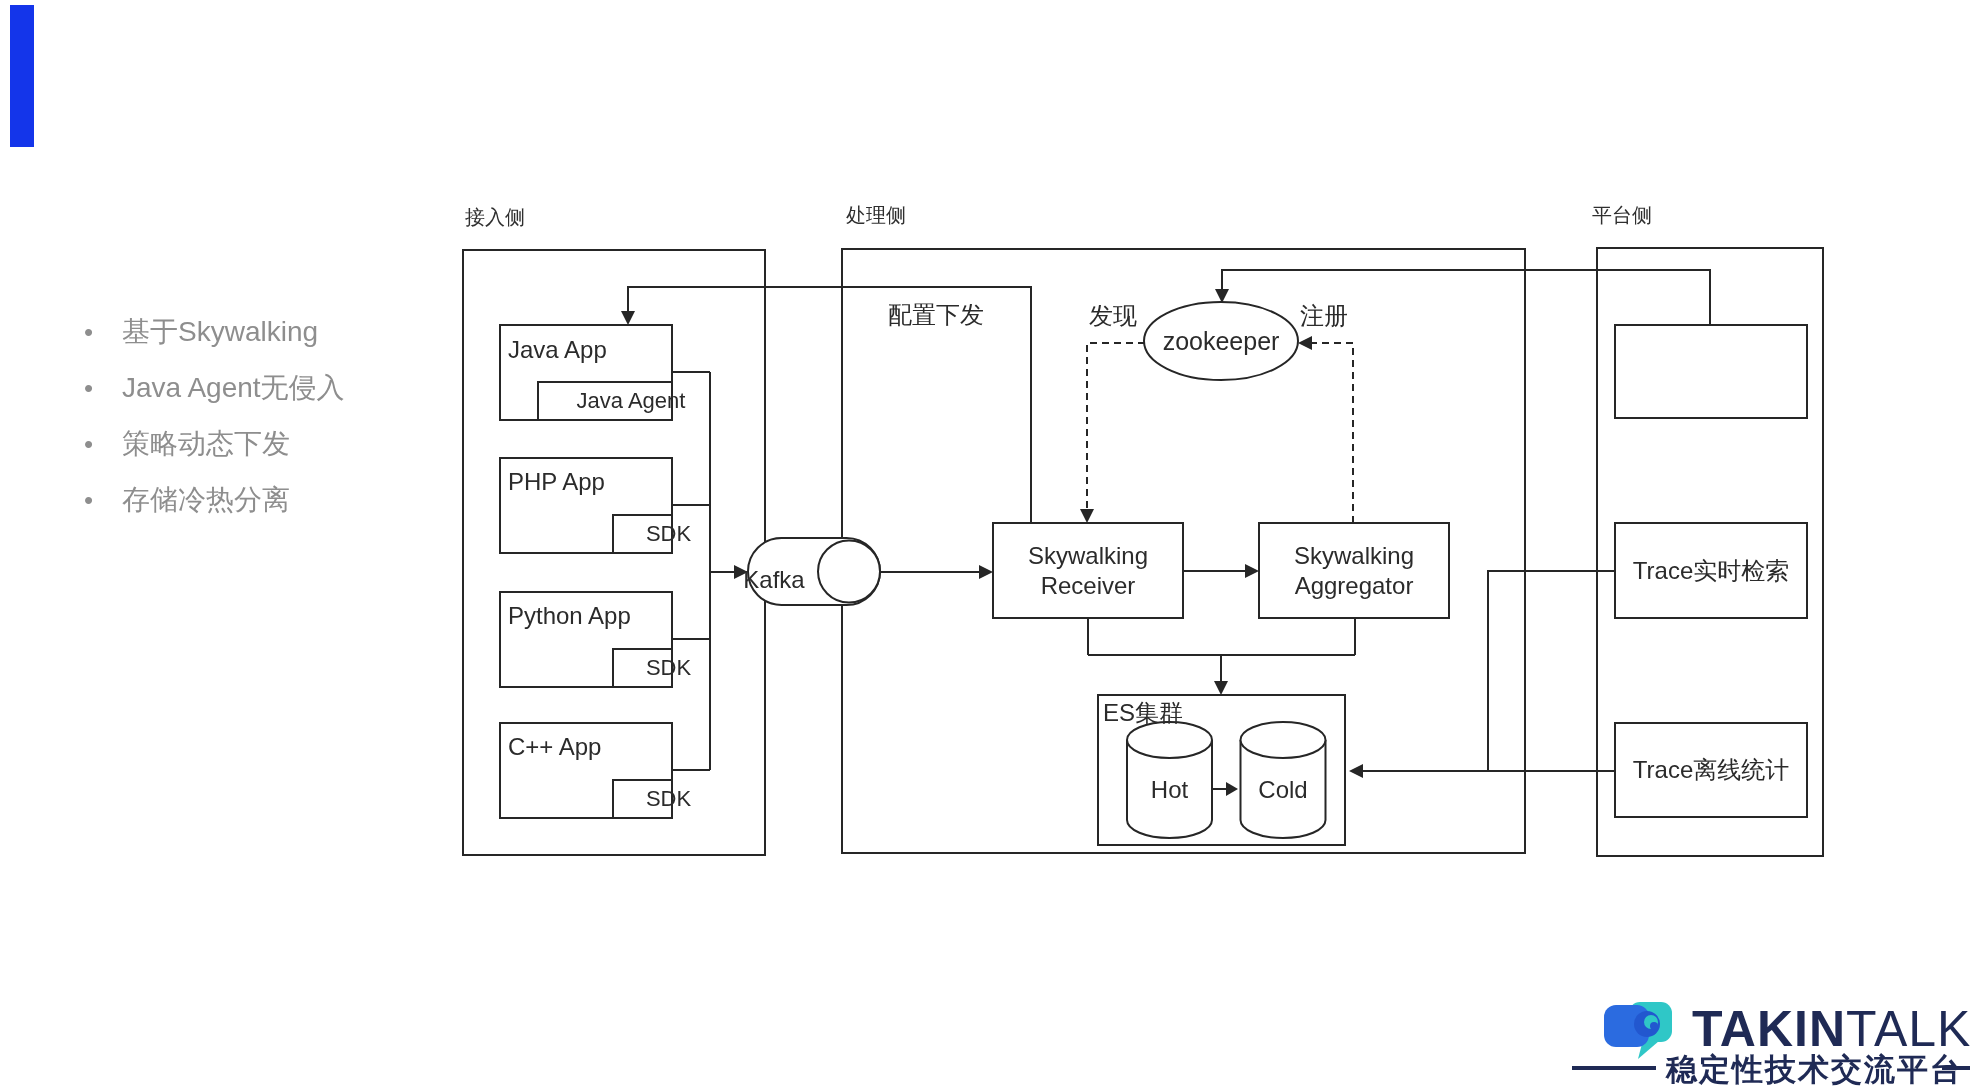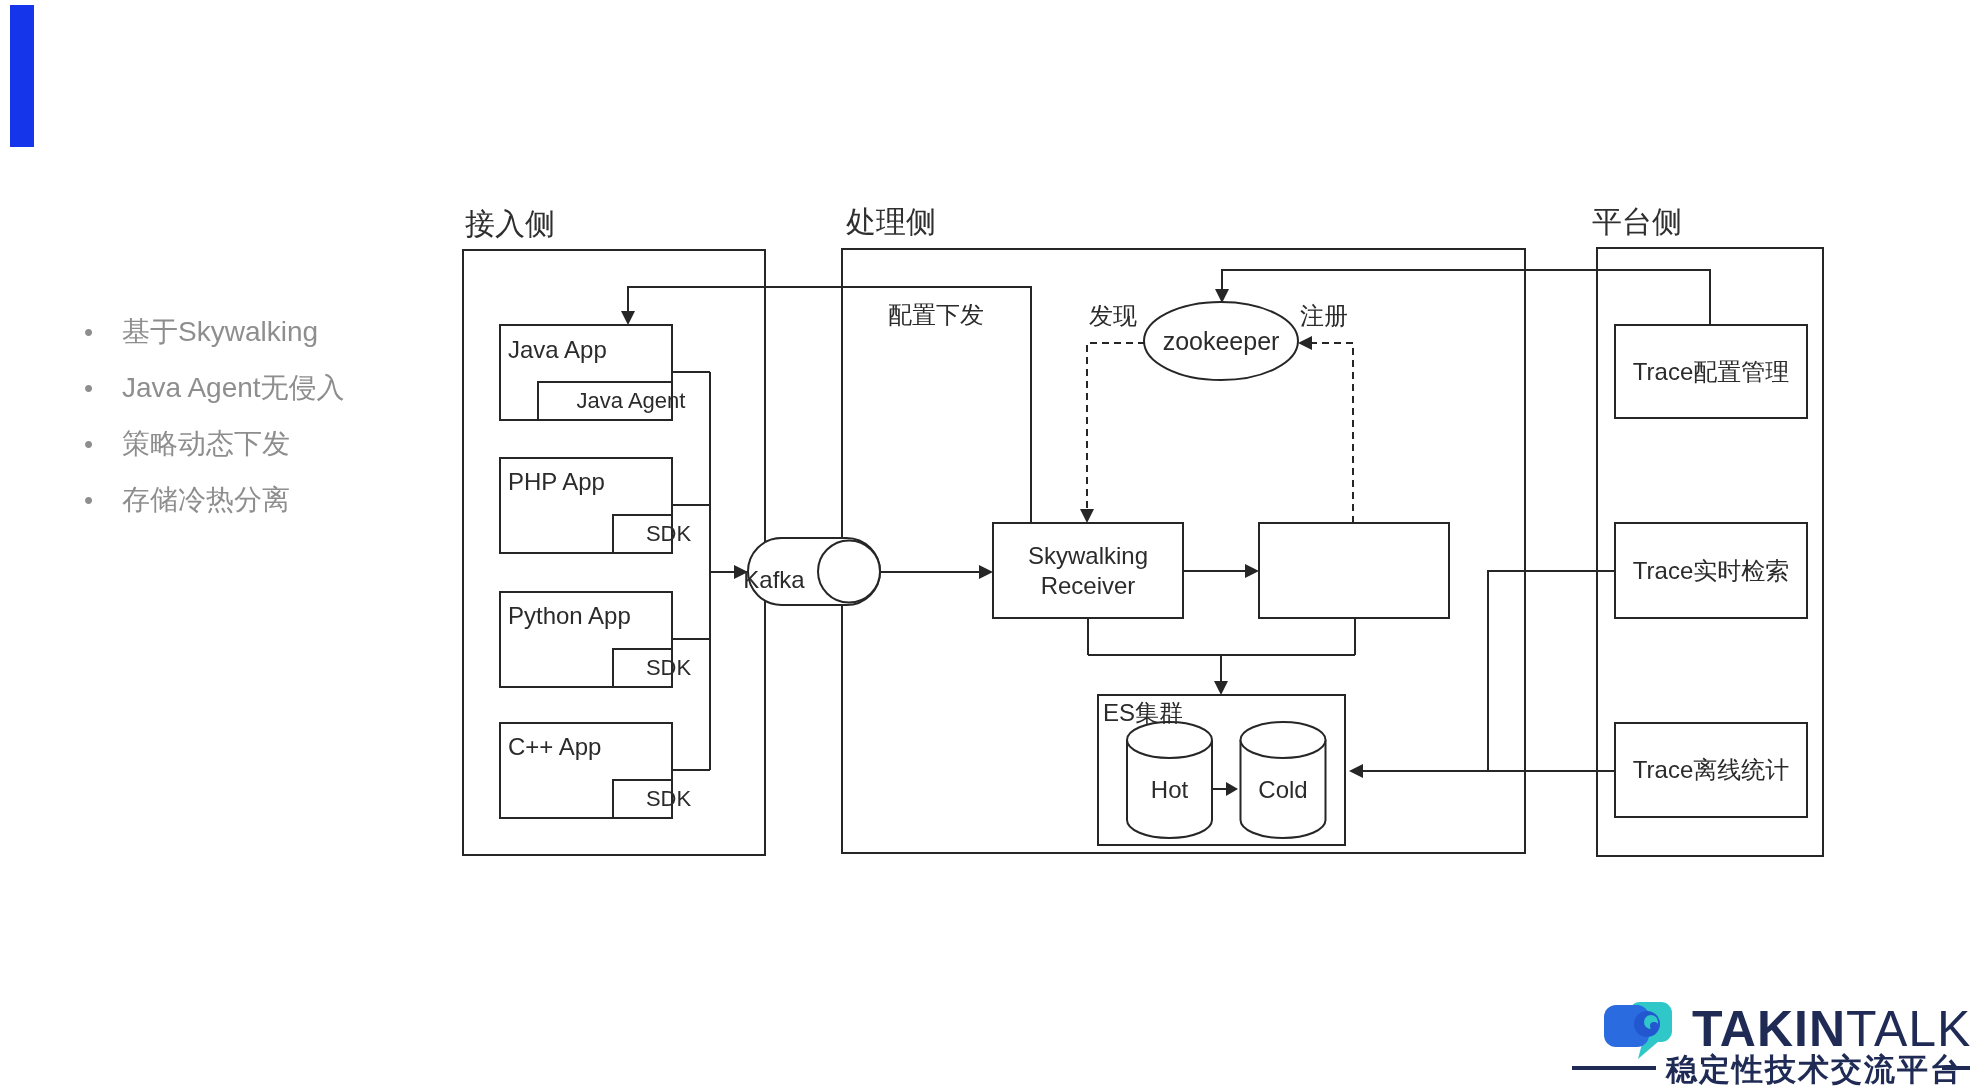--- a/index.html
+++ b/index.html
@@ -9,21 +9,21 @@
   }
   #accent-bar{position:absolute;left:10px;top:5px;width:24px;height:142px;background:#1435ea;}
   #page-title{position:absolute;left:76px;top:24px;font-size:58px;font-weight:bold;color:#1435ea;letter-spacing:1px;white-space:nowrap;}
   #bullet-list{position:absolute;left:84px;top:304px;}
   .bullet-row{display:flex;align-items:center;height:56px;color:#8e8e8e;font-size:28px;white-space:nowrap;}
   .bullet-dot{width:38px;font-size:26px;color:#8e8e8e;}
   svg{position:absolute;left:0;top:0;}
   .lbl{position:absolute;font-size:24px;color:#2b2b2b;white-space:nowrap;}
   .c{display:flex;align-items:center;justify-content:center;text-align:center;white-space:normal;}
   .small{font-size:22px;padding-left:26px;}
-  .sec{font-size:30px;color:#2f2f2f;}
+  .sec{font-size:20px;color:#2f2f2f;}
   #logo-text{position:absolute;left:1692px;top:1000px;font-size:50px;color:#1f2a55;white-space:nowrap;}
   #logo-text .b{font-weight:800;letter-spacing:1px;}
   #logo-text .l{font-weight:300;letter-spacing:1px;}
   #logo-tagline{position:absolute;left:1666px;top:1049px;font-size:31px;font-weight:bold;letter-spacing:2px;color:#1f2a55;white-space:nowrap;}
   .tag-dash{position:absolute;top:1066px;height:4px;background:#1f2a55;}
 </style>
 </head>
 <body>
 
 <div id="page">
@@ -129,24 +129,24 @@
   <div class="lbl c small" style="left:538px;top:382px;width:134px;height:38px;">Java Agent</div>
   <div class="lbl" style="left:508px;top:468px;">PHP App</div>
   <div class="lbl c small" style="left:613px;top:515px;width:59px;height:38px;">SDK</div>
   <div class="lbl" style="left:508px;top:602px;">Python App</div>
   <div class="lbl c small" style="left:613px;top:649px;width:59px;height:38px;">SDK</div>
   <div class="lbl" style="left:508px;top:733px;">C++ App</div>
   <div class="lbl c small" style="left:613px;top:780px;width:59px;height:38px;">SDK</div>
   <div class="lbl c" style="left:730px;top:538px;width:88px;height:84px;">Kafka</div>
   <div class="lbl c" style="left:1144px;top:303px;width:154px;height:76px;font-size:25px;">zookeeper</div>
   <div class="lbl c" style="left:993px;top:523px;width:190px;height:95px;line-height:1.25;">Skywalking Receiver</div>
+  <div class="lbl c" style="left:1259px;top:523px;width:190px;height:95px;line-height:1.25;">Skywalking Aggregator</div>
   <div class="lbl" style="left:1103px;top:697px;">ES集群</div>
   <div class="lbl c" style="left:1127px;top:764px;width:85px;height:52px;">Hot</div>
   <div class="lbl c" style="left:1240px;top:764px;width:86px;height:52px;">Cold</div>
-  <div class="lbl c" style="left:1615px;top:325px;width:192px;height:93px;">Trace配置管理</div>
   <div class="lbl c" style="left:1615px;top:723px;width:192px;height:94px;">Trace离线统计</div>
   <div class="lbl c" style="left:1615px;top:523px;width:192px;height:95px;">Trace实时检索</div>
 
   <div class="lbl" style="left:888px;top:299px;">配置下发</div>
   <div class="lbl" style="left:1089px;top:300px;">发现</div>
   <div class="lbl" style="left:1300px;top:300px;">注册</div>
 
   <div id="logo-text">
     <span class="b">TAKIN</span><span class="l">TALKS</span>
   </div>

